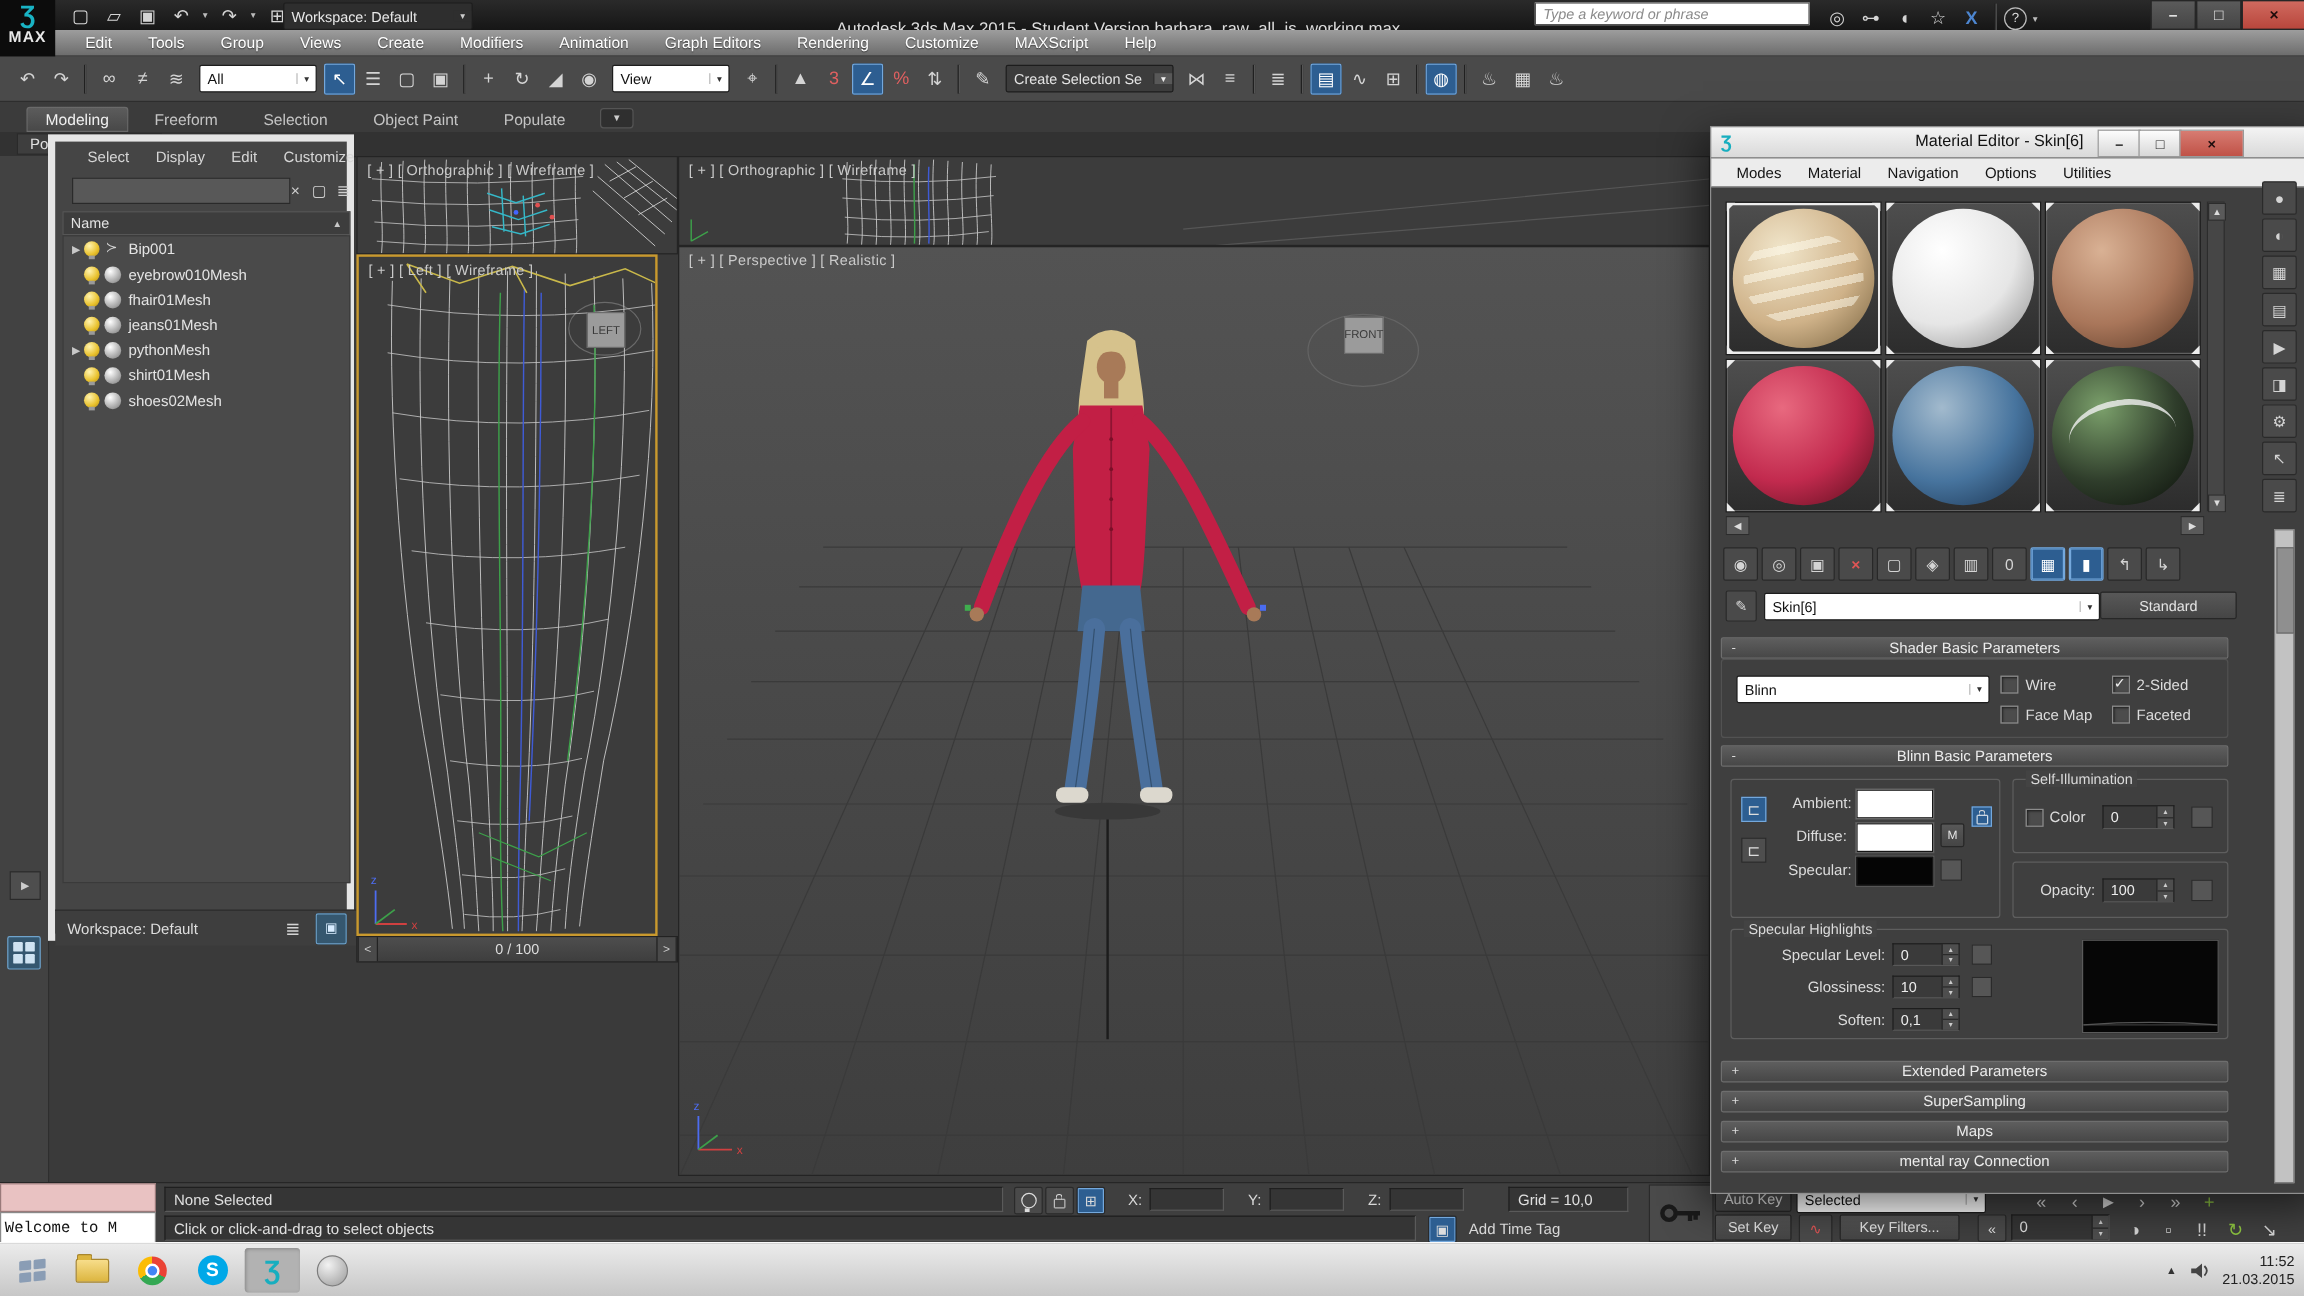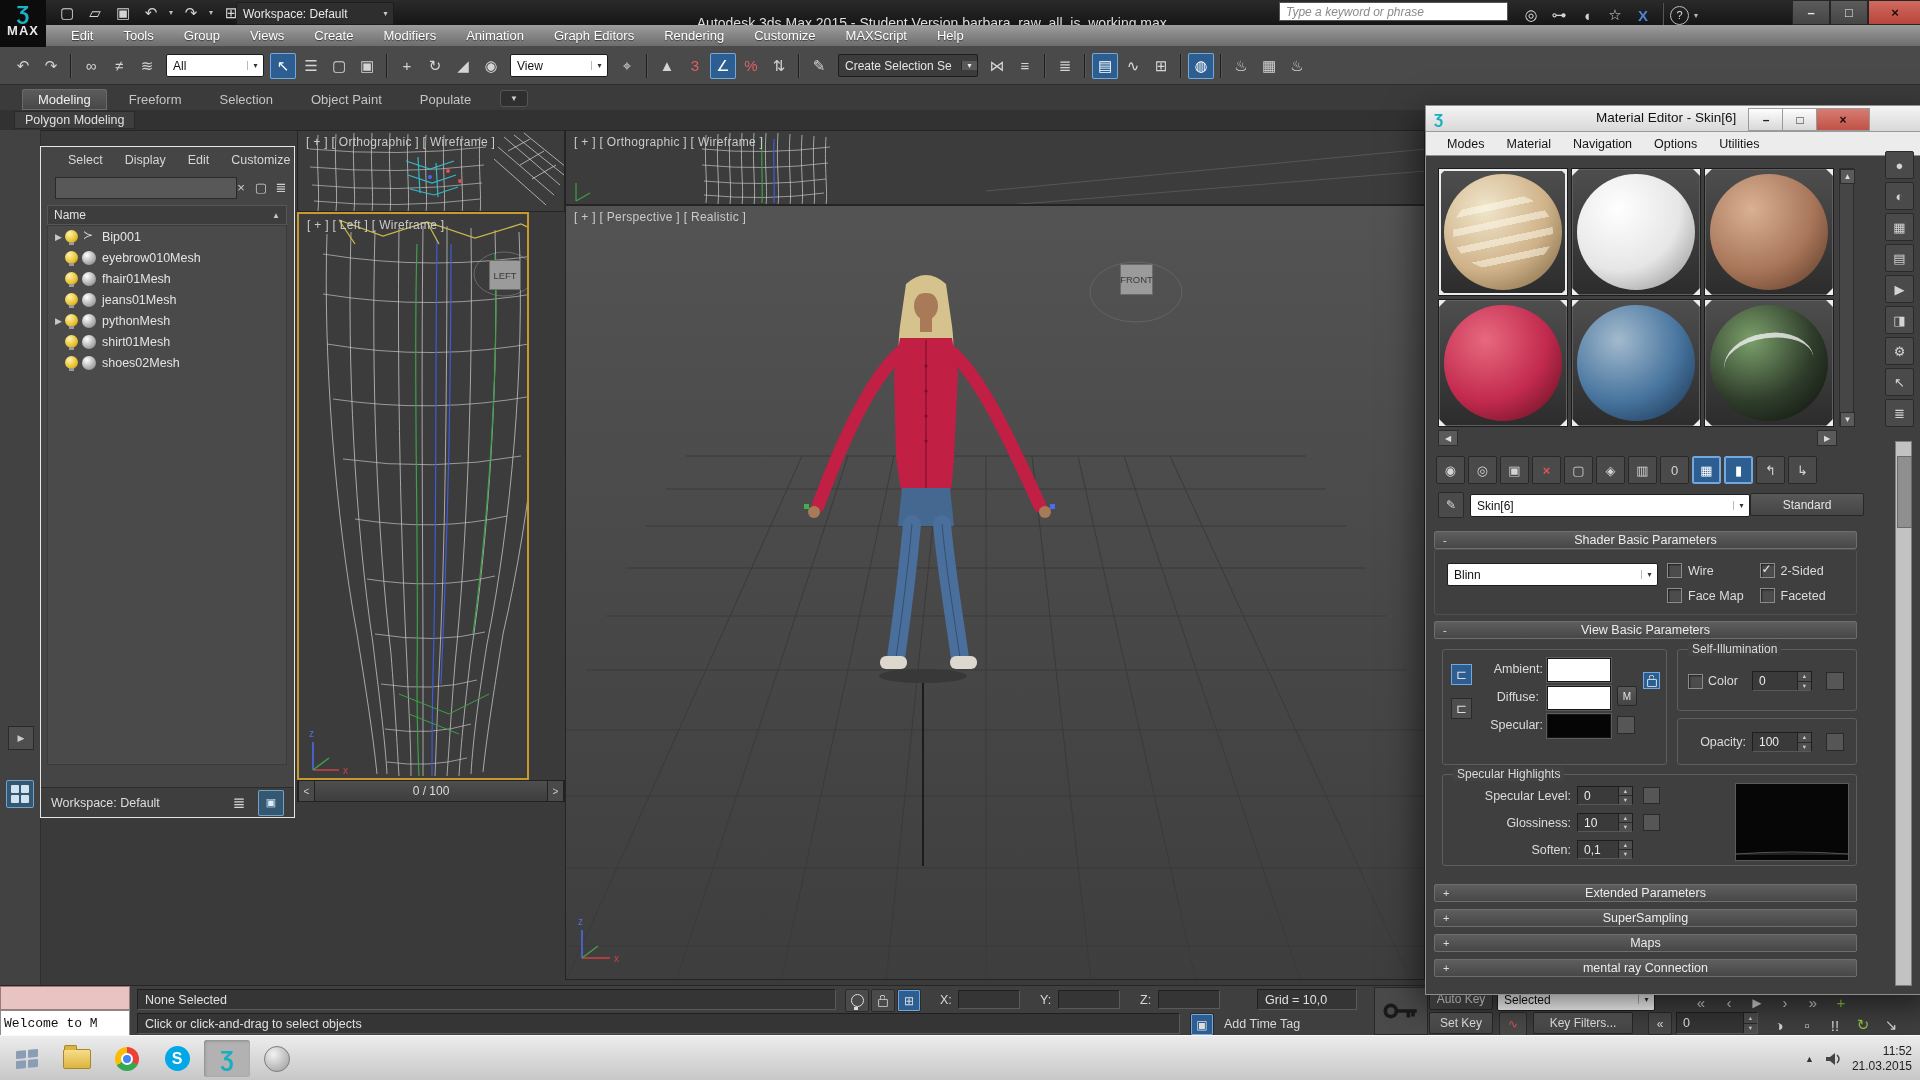--- a/index.html
+++ b/index.html
@@ -56,21 +56,21 @@
   #ribbon-row2{left:0;top:25px;width:1920px;height:20px;background:#323232;}
   #ribbon-panel-label{left:14px;top:1px;background:#3e3e3e;border:1px solid #2a2a2a;padding:1px 10px;color:#e0e0e0;font-size:12.5px;}
   
   #left-strip{left:0;top:130px;width:40px;height:855px;background:#424242;border-right:1px solid #2e2e2e;}
   #strip-arrow{left:8px;top:596px;width:24px;height:22px;background:#4e4e4e;border:1px solid #2a2a2a;color:#ccc;
     font-size:9px;display:flex;align-items:center;justify-content:center;cursor:pointer;}
   #strip-layout{left:6px;top:650px;width:28px;height:28px;background:#35576f;border:1px solid #6fa3cc;border-radius:2px;
     display:grid;grid-template-columns:1fr 1fr;gap:2px;padding:4px;box-sizing:border-box;cursor:pointer;}
   #strip-layout span{background:#cfe3f2;border-radius:1px;}
   
-  #scene-explorer{left:40px;top:146px;width:255px;height:672px;background:#454545;border:1px solid #e5e5e5;box-sizing:border-box;}
+  #scene-explorer{left:40px;top:112px;width:255px;height:672px;background:#454545;border:6px solid #e5e5e5;box-sizing:border-box;}
   #se-menu{left:0;top:0;width:100%;height:26px;display:flex;align-items:center;padding-left:18px;gap:4px;box-sizing:border-box;}
   #se-menu .menu-item{color:#d6d6d6;text-shadow:none;padding:0 9px;font-size:12.5px;}
   #se-search{left:14px;top:30px;width:172px;height:20px;background:#585858;border:1px solid #2a2a2a;outline:none;color:#eee;padding:0 4px;}
   .se-sbtn{position:absolute;top:30px;width:20px;height:20px;display:flex;align-items:center;justify-content:center;
     color:#cfcfcf;font-size:13px;cursor:pointer;}
   #se-header{left:6px;top:58px;width:240px;height:20px;background:#3d3d3d;border:1px solid #565656;box-sizing:border-box;
     display:flex;align-items:center;padding:0 6px;color:#e2e2e2;}
   #se-header .sort{margin-left:auto;font-size:8px;color:#c8c8c8;}
   #se-list{left:6px;top:78px;width:240px;height:540px;background:#4a4a4a;border:1px solid #3a3a3a;box-sizing:border-box;overflow:hidden;}
   .se-row{display:flex;align-items:center;height:21px;padding-left:4px;cursor:pointer;}
@@ -410,21 +410,21 @@
       <path d="M20,4 C18,30 22,60 20,80 M38,3 C36,30 40,62 38,80 M56,2 C54,32 58,62 56,80 M74,2 C72,32 76,64 74,82 M92,2 C90,34 94,64 92,82 M110,3 C108,34 112,66 110,82 M128,4 C126,34 130,66 128,82 M146,4 C144,36 148,66 146,82 M164,5 C162,36 166,68 164,82 M182,6 C180,36 184,68 182,82" stroke="#cfcfcf" stroke-width="0.8" fill="none" opacity="0.9"></path>
       <path d="M12,18 Q100,26 188,16 M12,36 Q100,44 186,34 M14,54 Q100,62 184,52 M16,70 Q100,78 182,68" stroke="#c4c4c4" stroke-width="0.8" fill="none" opacity="0.85"></path>
       <path d="M206,6 L262,54 M216,4 L266,44 M226,2 L268,36 M200,16 L256,64 M196,28 L248,74 M210,20 L232,8 M222,34 L246,20 M234,48 L258,34" stroke="#d6d6d6" stroke-width="0.8" fill="none" opacity="0.9"></path>
       <path d="M108,30 L132,38 L156,30 M110,44 L134,52 L158,44 M112,58 L136,64 L160,56 M120,26 L122,62 M138,32 L140,66" stroke="#35b8c8" stroke-width="1.2" fill="none"></path>
       <circle cx="150" cy="40" r="2" fill="#e05050"></circle>
         <circle cx="162" cy="50" r="2" fill="#e05050"></circle>
         <circle cx="132" cy="46" r="2" fill="#4466ff"></circle>
     </svg>
   </div>
 
-  <div class="vp" id="vp-left-main" style="left:297px;top:212px;width:232px;height:568px;">
+  <div class="vp" id="vp-left-main" style="left:297px;top:212px;width:251px;height:568px;">
     <span class="vp-label">[ + ] [ Left ] [ Wireframe ]</span>
     <div class="navcube" style="left:190px;top:46px;width:30px;height:28px;">LEFT</div>
     <svg width="268" height="568" style="position:absolute;left:0;top:0;">
       <ellipse cx="205" cy="60" rx="30" ry="22" stroke="#6a6a6a" fill="none"></ellipse>
       <path d="M28,20 C24,140 36,300 58,420 C66,470 74,520 78,560 M52,18 C48,150 56,310 74,430 C80,480 86,525 88,560 M76,16 C72,160 78,320 92,440 C96,490 98,530 100,562 M100,14 C98,170 102,330 108,450 C110,500 112,535 112,562 M124,12 C122,180 124,340 124,460 C124,505 124,540 124,562 M148,12 C148,180 146,340 140,460 C138,505 137,540 136,562 M172,14 C174,170 168,330 156,450 C152,500 150,535 148,562 M196,16 C200,160 190,320 172,440 C166,490 162,530 160,562 M220,18 C226,150 212,310 188,430 C180,480 174,525 172,560 M244,22 C250,140 232,300 204,420 C196,470 188,520 184,558" stroke="#d2d2d2" stroke-width="0.8" fill="none" opacity="0.9"></path>
       <path d="M24,40 Q134,58 248,40 M24,80 Q134,98 246,78 M28,130 Q134,148 242,128 M34,185 Q134,200 234,182 M44,245 Q134,258 222,242 M56,305 Q138,318 208,302 M68,365 Q138,376 196,362 M76,420 Q138,430 186,418 M82,470 Q134,478 178,466 M86,515 Q132,522 172,510 M88,548 Q130,554 168,544" stroke="#c6c6c6" stroke-width="0.8" fill="none" opacity="0.85"></path>
       <path d="M118,30 C114,160 120,330 118,460 C118,505 119,540 120,562 M196,40 C200,150 190,300 174,420" stroke="#3da04a" stroke-width="1.2" fill="none"></path>
       <path d="M138,26 C136,160 138,330 134,460 C133,505 133,540 133,562 M152,30 C152,170 148,340 142,470" stroke="#3f5bd6" stroke-width="1.2" fill="none"></path>
       <path d="M40,6 L84,22 L128,8 L176,24 L222,10 L248,22 M40,6 L56,30 M128,8 L140,30" stroke="#c9b84a" stroke-width="1.3" fill="none"></path>
       <path d="M100,480 L150,500 L190,480 M110,500 L160,520" stroke="#3da04a" stroke-width="1" fill="none"></path>
@@ -705,21 +705,21 @@
 
           <span style="display:inline-flex;align-items:center;width:50%;height:25px;box-sizing:border-box;">
             <span class="cbx"></span>
             <span class="cblabel">Faceted</span>
           </span>
         </div>
     </div>
 
     <div class="rollout" style="left:8px;top:515px;width:423px;">
       <span class="sign">-</span>
-        <span>View Basic Parameters</span>
+        <span>Blinn Basic Parameters</span>
     </div>
     <div class="groupbox" style="left:16px;top:543px;width:225px;height:116px;">
       <div class="lockbtn activeB" style="left:8px;top:14px;">⊏</div>
       <div class="lockbtn" style="left:8px;top:48px;">⊏</div>
       <span class="melbl" style="left:32px;top:12px;width:68px;">Ambient:</span>
       <div class="swatch" style="left:104px;top:8px;width:62px;height:22px;background:#ffffff;"></div>
       <span class="melbl" style="left:28px;top:40px;width:68px;">Diffuse:</span>
       <div class="swatch" style="left:104px;top:36px;width:62px;height:22px;background:#ffffff;"></div>
       <span class="melbl" style="left:24px;top:68px;width:76px;">Specular:</span>
       <div class="swatch" style="left:104px;top:64px;width:62px;height:22px;background:#050505;"></div>

